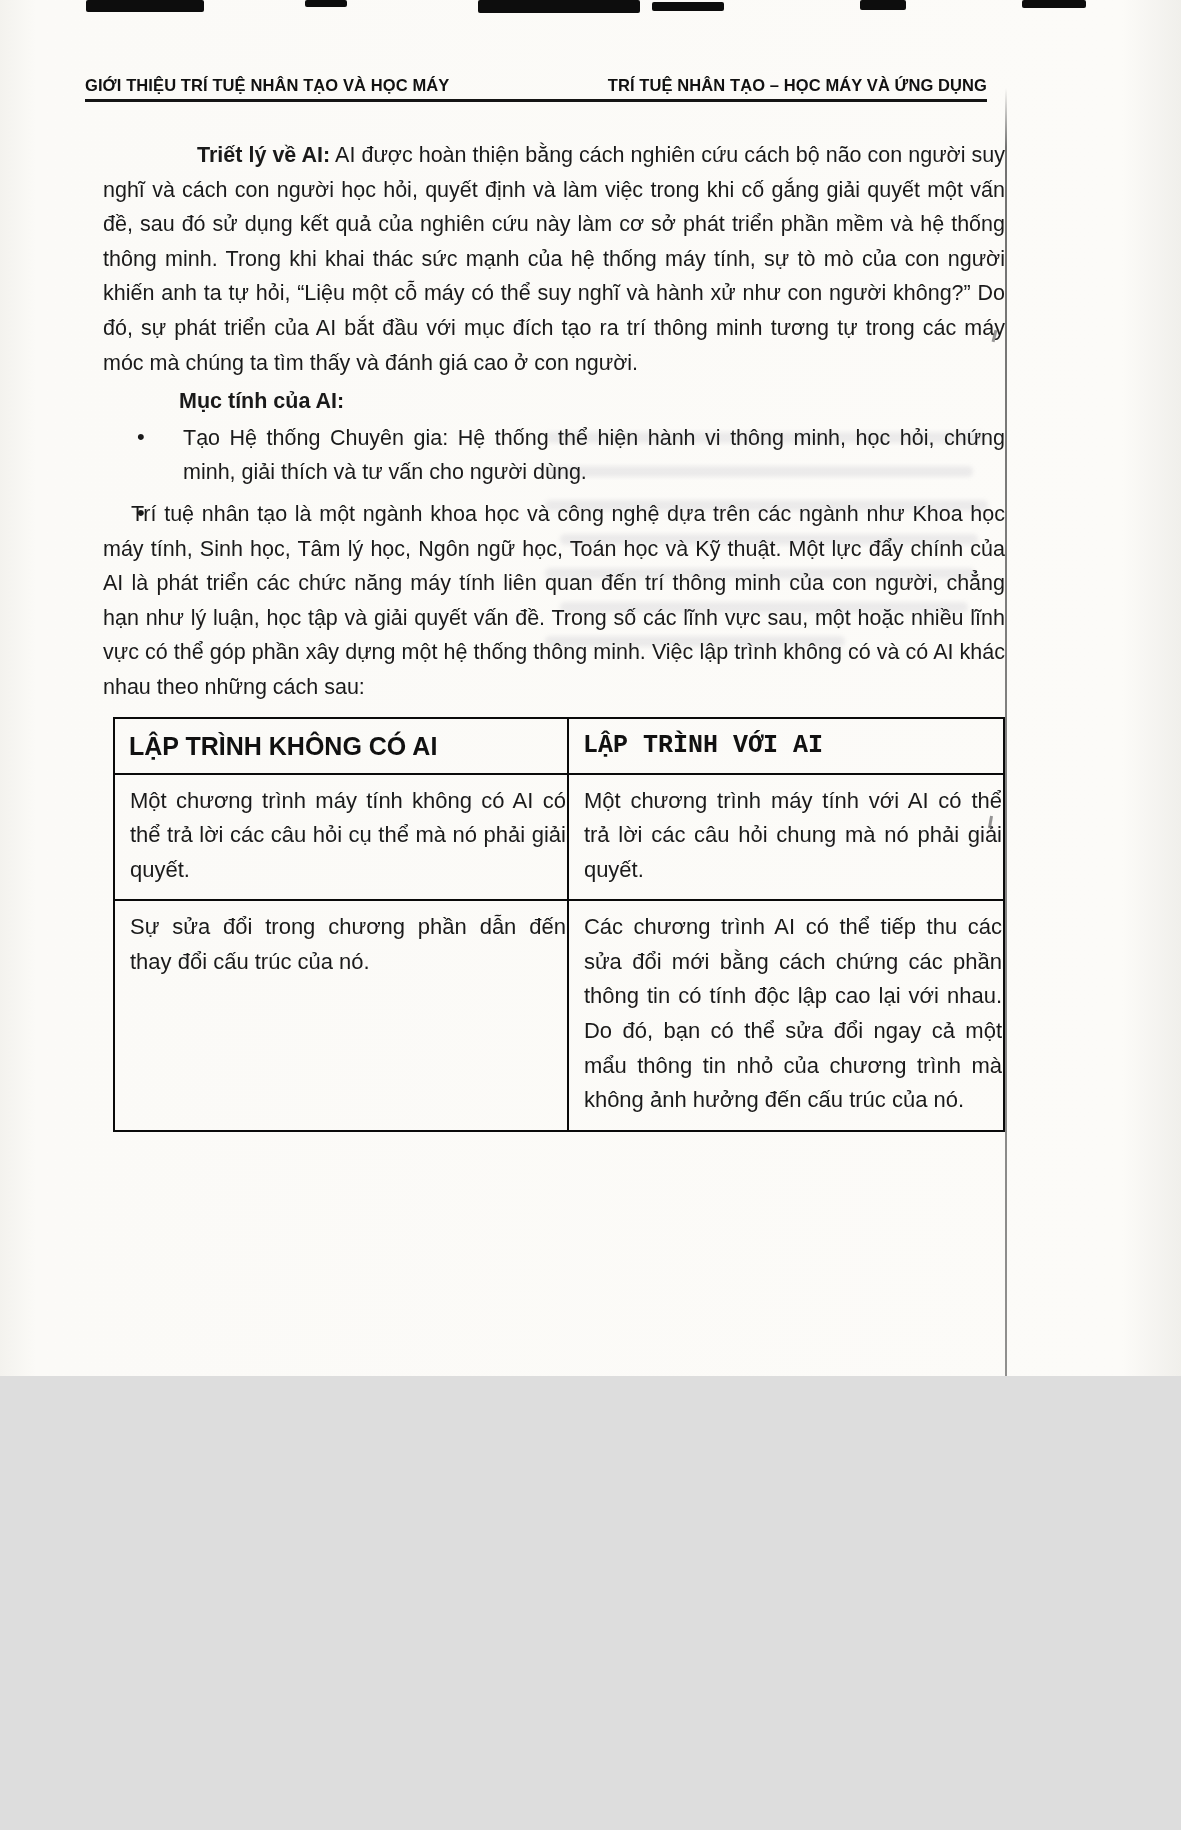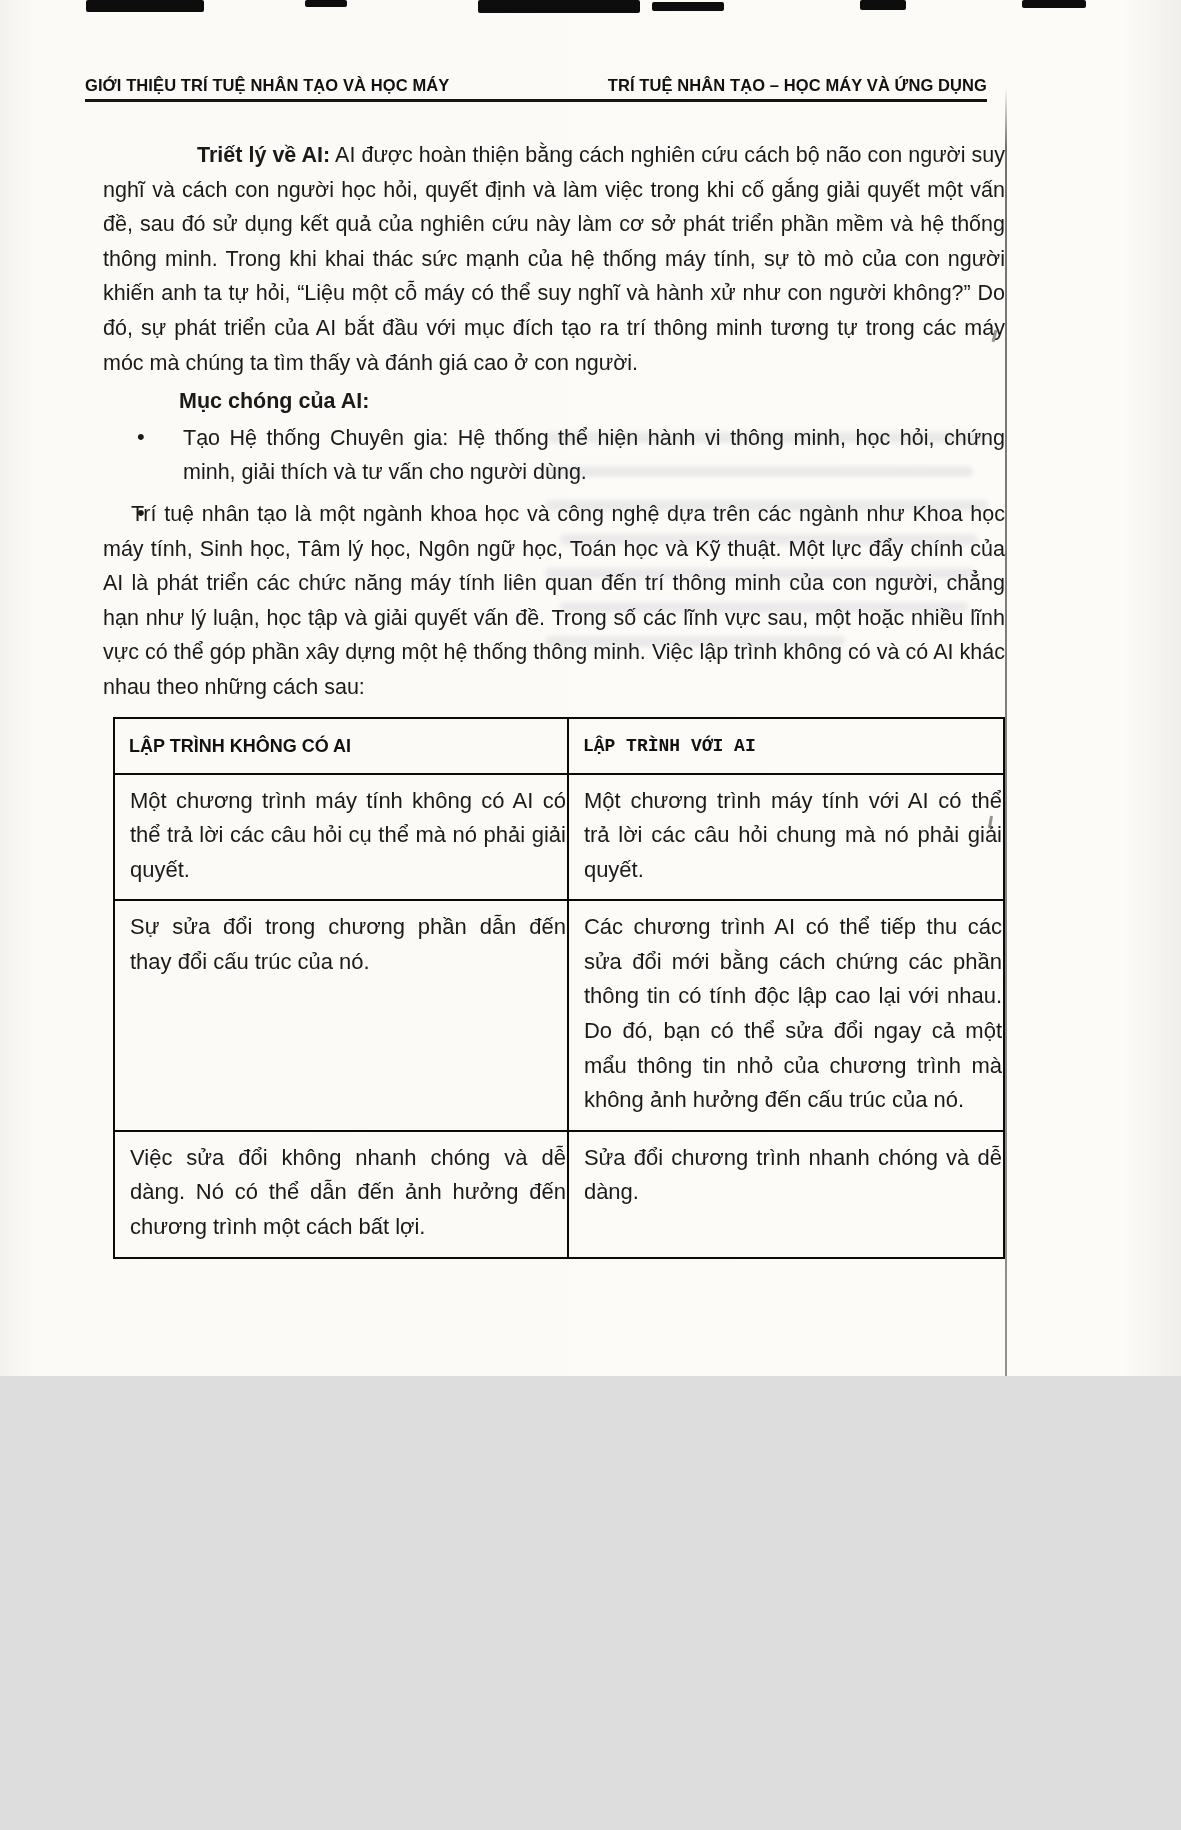--- a/index.html
+++ b/index.html
@@ -78,21 +78,21 @@
 
   
   table.ai-table {
     border-collapse: collapse; table-layout: fixed;
     width: 892px; margin-top: 12px; margin-left: 10px;
   }
   table.ai-table th, table.ai-table td {
     border: 2.5px solid #0a0a0a; vertical-align: top;
   }
   table.ai-table th {
-    width: 51%; text-align: left; font-size: 18px; font-weight: bold;
+    width: 51%; text-align: left; font-size: 25px; font-weight: bold;
     padding: 11px 14px; line-height: 32px; color: #111;
   }
   table.ai-table th + th { width: 49%; font-family: Liberation Mono, monospace; }
   table.ai-table td {
     padding: 9px 1px 12px 15px; text-align: justify;
     font-size: 22px; line-height: 34.6px; color: #1a1a1a;
   }
 
   
   .page-number {
@@ -129,21 +129,21 @@
   <header class="running-head">
     <span>GIỚI THIỆU TRÍ TUỆ NHÂN TẠO VÀ HỌC MÁY</span>
     <span>TRÍ TUỆ NHÂN TẠO – HỌC MÁY VÀ ỨNG DỤNG</span>
   </header>
   <div class="head-rule"></div>
 
   <main class="text-col">
 
     <p class="p1"><b>Triết lý về AI:</b> <span>AI được hoàn thiện bằng cách nghiên cứu cách bộ não con người suy nghĩ và cách con người học hỏi, quyết định và làm việc trong khi cố gắng giải quyết một vấn đề, sau đó sử dụng kết quả của nghiên cứu này làm cơ sở phát triển phần mềm và hệ thống thông minh. Trong khi khai thác sức mạnh của hệ thống máy tính, sự tò mò của con người khiến anh ta tự hỏi, “Liệu một cỗ máy có thể suy nghĩ và hành xử như con người không?” Do đó, sự phát triển của AI bắt đầu với mục đích tạo ra trí thông minh tương tự trong các máy móc mà chúng ta tìm thấy và đánh giá cao ở con người.</span></p>
 
-    <p class="subhead">Mục chóng của AI:</p>
+    <p class="subhead">Mục tính của AI:</p>
 
     <ul class="bullets">
       <li><span class="dot">•</span><span>Tạo Hệ thống Chuyên gia: Hệ thống thể hiện hành vi thông minh, học hỏi, chứng minh, giải thích và tư vấn cho người dùng.</span></li>
       <li><span class="dot">•</span></li>
     </ul>
 
 
     <p class="p2">Trí tuệ nhân tạo là một ngành khoa học và công nghệ dựa trên các ngành như Khoa học máy tính, Sinh học, Tâm lý học, Ngôn ngữ học, Toán học và Kỹ thuật. Một lực đẩy chính của AI là phát triển các chức năng máy tính liên quan đến trí thông minh của con người, chẳng hạn như lý luận, học tập và giải quyết vấn đề. Trong số các lĩnh vực sau, một hoặc nhiều lĩnh vực có thể góp phần xây dựng một hệ thống thông minh. Việc lập trình không có và có AI khác nhau theo những cách sau:</p>
 
     <table class="ai-table">
@@ -155,24 +155,20 @@
       </thead>
       <tbody>
         <tr>
           <td>Một chương trình máy tính không có AI có thể trả lời các câu hỏi cụ thể mà nó phải giải quyết.</td>
           <td>Một chương trình máy tính với AI có thể trả lời các câu hỏi  chung mà nó phải giải quyết.</td>
         </tr>
         <tr>
           <td>Sự sửa đổi trong chương phần dẫn đến thay đổi cấu trúc của nó.</td>
           <td>Các chương trình AI có thể tiếp thu các sửa đổi mới bằng cách chứng các phần thông tin có tính độc lập cao lại với nhau. Do đó, bạn có thể sửa đổi ngay cả một mẩu thông tin nhỏ của chương trình mà không ảnh hưởng đến cấu trúc của nó.</td>
         </tr>
-        <tr>
-          <td>Việc sửa đổi không nhanh chóng và dễ dàng. Nó có thể dẫn đến ảnh hưởng đến chương trình một cách bất lợi.</td>
-          <td>Sửa đổi chương trình nhanh chóng và dễ dàng.</td>
-        </tr>
       </tbody>
     </table>
 
   </main>
 
   <div class="page-number">4</div>
 
 </div>
 
 </body></html>

